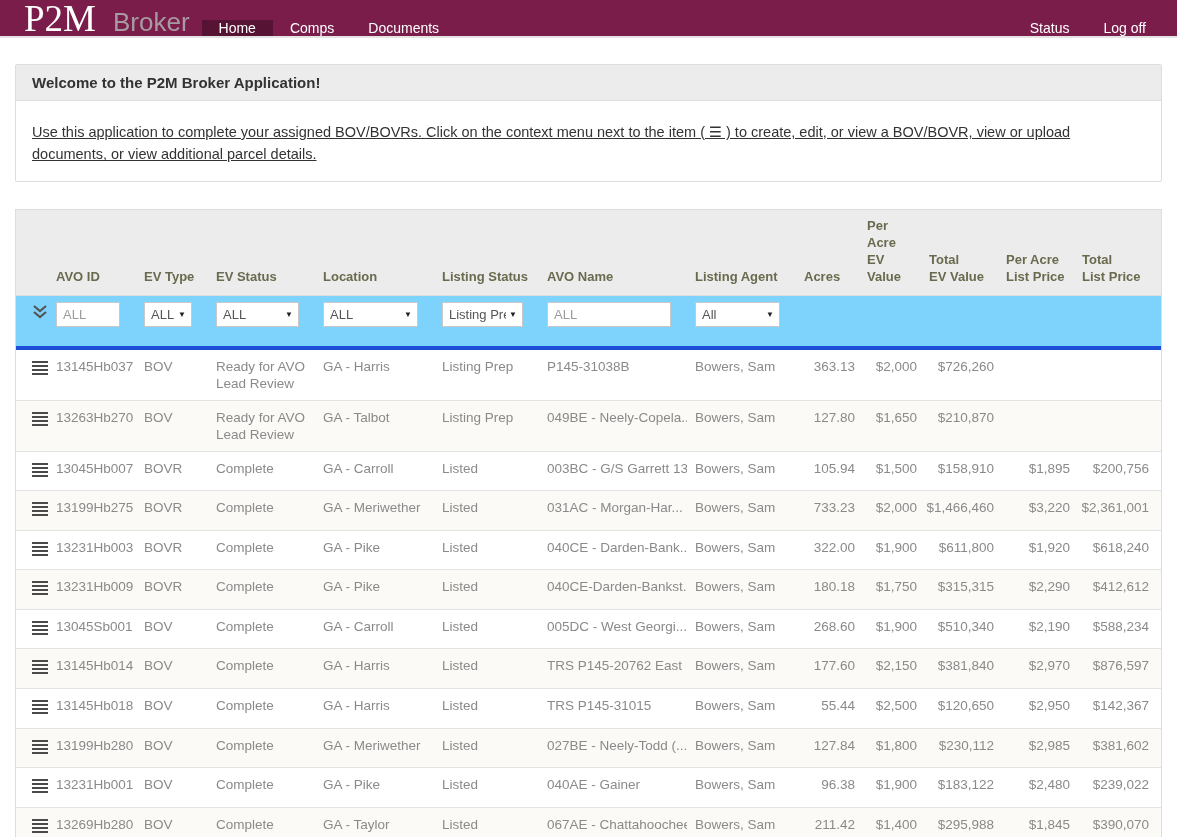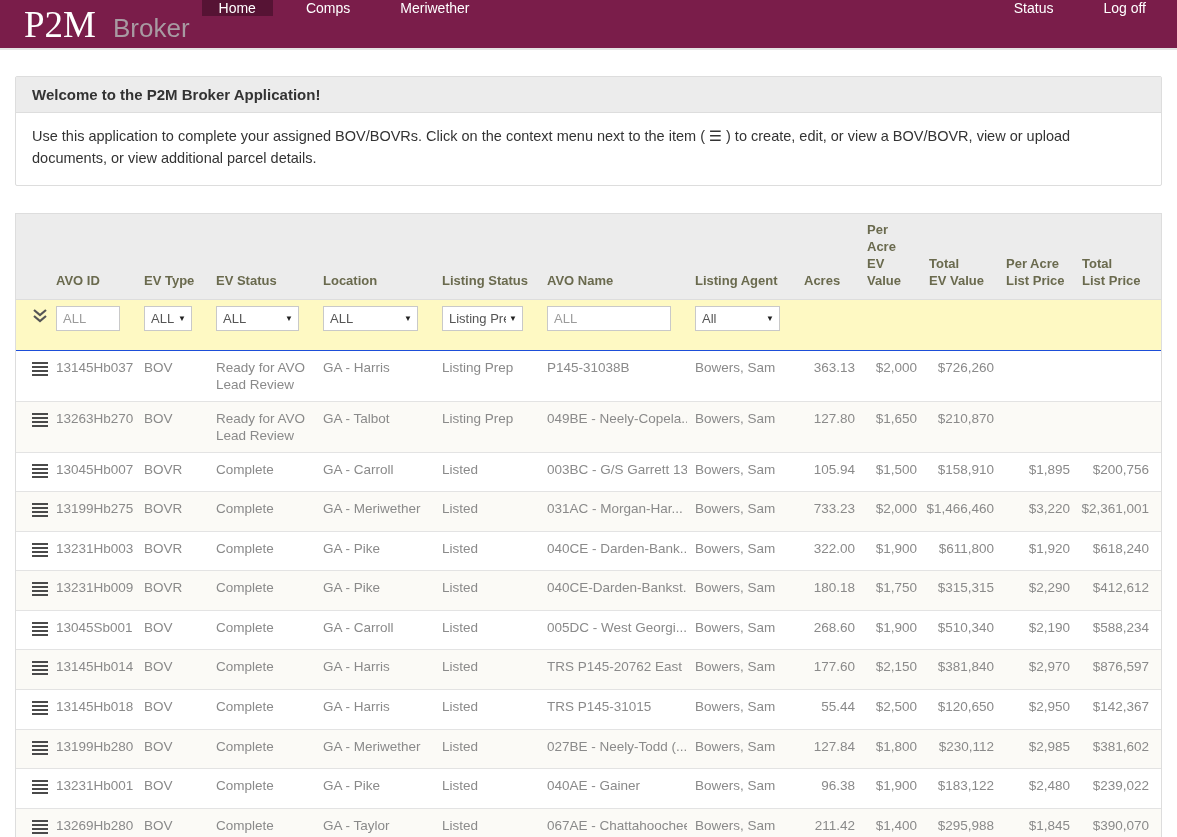--- a/index.html
+++ b/index.html
@@ -3,44 +3,44 @@
 <meta charset="utf-8">
 <style>
   :root{
     --navbar-bg:#7a1d4a; --navbar-active-bg:#561334; --brand-broker:#a89aa2;
     --grid-header-text:#6a6a4e; --clear-filters-bg:#ddeef6; --row-text:#8a8a8a;
   }
   *{box-sizing:border-box;}
   body{margin:0;background:#fff;font-family:"Liberation Sans","DejaVu Sans",sans-serif;color:#333;}
 
   
-  .navbar{display:flex;align-items:stretch;background:var(--navbar-bg);height:50px;border-bottom:2px solid #e4e4e4;}
+  .navbar{display:flex;align-items:stretch;background:var(--navbar-bg);height:38px;border-bottom:2px solid #e4e4e4;}
   .brand{display:flex;align-items:baseline;align-self:center;padding:0 12px 0 24px;cursor:pointer;}
   .brand-p2m{font-family:"Liberation Serif","DejaVu Serif",serif;font-size:37px;color:#fff;line-height:1;}
   .brand-broker{font-size:26px;color:var(--brand-broker);margin-left:17px;line-height:1;font-weight:400;}
-  .nav-left,.nav-right{display:flex;align-items:flex-start;gap:16px;}
+  .nav-left,.nav-right{display:flex;align-items:flex-end;}
   .nav-right{margin-left:auto;padding-right:14px;}
   .nav-item{display:flex;align-items:center;padding:0 17px;color:#fff;font-size:14px;text-decoration:none;cursor:pointer;white-space:nowrap;}
   .nav-item.active{background:var(--navbar-active-bg);}
 
   .container{padding:0 15px;}
 
   
   .panel{border:1px solid #ddd;border-radius:2px;margin-top:26px;}
   .panel-header{background:#ececec;border-bottom:1px solid #ddd;padding:9px 16px;font-weight:bold;font-size:15px;color:#333;}
-  .panel-body{padding:12px 16px 15px;font-size:14.5px;line-height:1.55;color:#333;max-width:1120px;}
+  .panel-body{padding:20px 16px 15px;font-size:14.5px;line-height:1.55;color:#333;max-width:1120px;text-decoration:underline;}
 
   
   .grid{margin-top:27px;border:1px solid #ddd;}
   table{border-collapse:collapse;width:100%;table-layout:fixed;}
   thead th{background:#ececec;color:var(--grid-header-text);font-size:13px;text-align:left;
     vertical-align:bottom;padding:8px 4px 9px 8px;border-bottom:1px solid #ddd;font-weight:bold;cursor:pointer;}
   .th-line{display:block;line-height:1.3;}
 
-  .filter-row td{background:#fef9c3;padding:6px 6px 19px 8px;border-bottom:1px solid #1d4ed8;vertical-align:middle;}
+  .filter-row td{background:#7dd3fc;padding:6px 6px 19px 8px;border-bottom:4px solid #1d4ed8;vertical-align:middle;}
   .filter-input{width:calc(100% - 10px);height:25px;border:1px solid #c9c9c9;padding:0 6px;font-size:13px;
     color:#555;background:#fff;font-family:inherit;}
   .filter-input::placeholder{color:#9b9b9b;opacity:1;}
   .fselect{display:flex;justify-content:space-between;align-items:center;width:calc(100% - 10px);height:25px;
     border:1px solid #c9c9c9;background:#fff;padding:0 5px 0 6px;font-size:13px;color:#555;cursor:pointer;}
   .fselect-text{white-space:nowrap;overflow:hidden;}
   .caret{font-size:8px;color:#222;margin-left:3px;flex:none;}
   .filter-toggle{display:inline-block;padding-left:8px;cursor:pointer;line-height:0;}
 
   tbody td{font-size:13.5px;color:var(--row-text);padding:8px 4px 7px 8px;border-bottom:1px solid #e3e3e3;
@@ -56,21 +56,21 @@
 <body>
 
 <div class="navbar">
   <div class="brand">
     <span class="brand-p2m">P2M</span>
       <span class="brand-broker">Broker</span>
   </div>
   <nav class="nav-left">
     <a class="nav-item active">Home</a>
     <a class="nav-item">Comps</a>
-    <a class="nav-item">Meriwether</a>
+    <a class="nav-item">Documents</a>
   </nav>
   <nav class="nav-right">
     <a class="nav-item">Status</a>
     <a class="nav-item">Log off</a>
   </nav>
 </div>
 
 <div class="container">
 
   <div class="panel">

